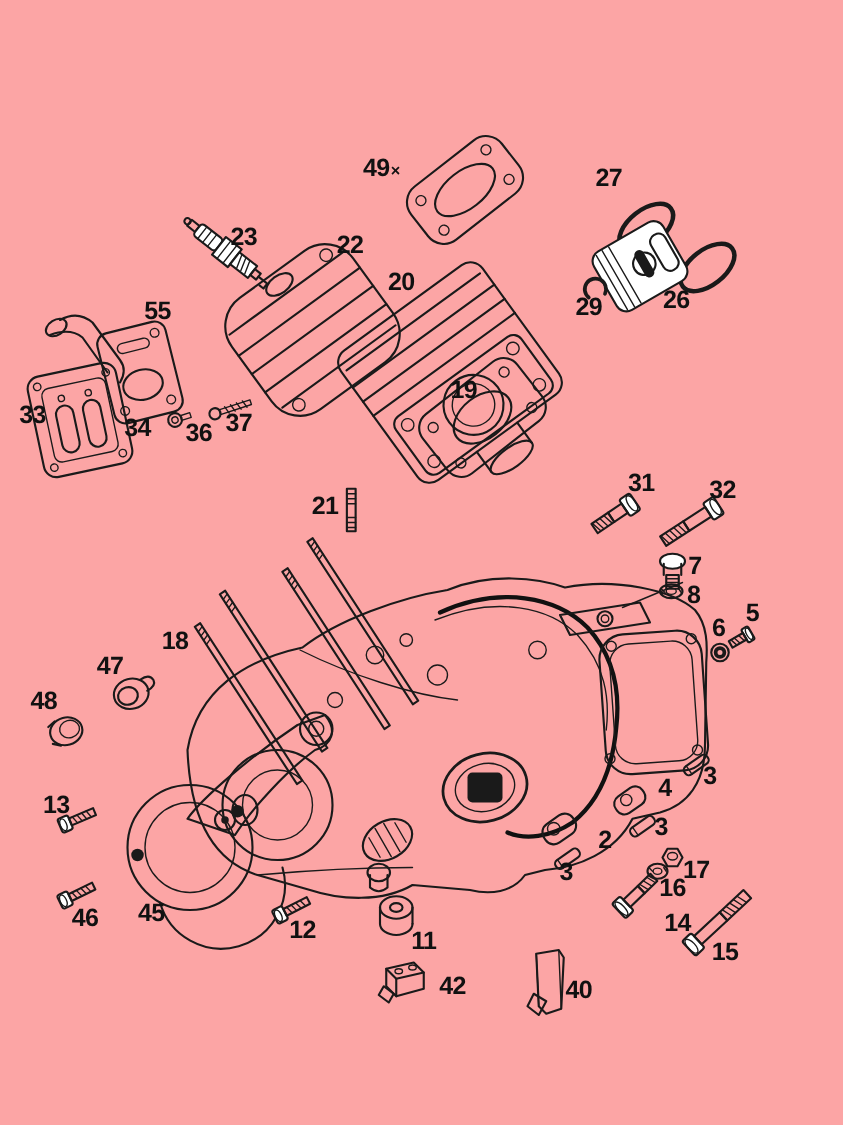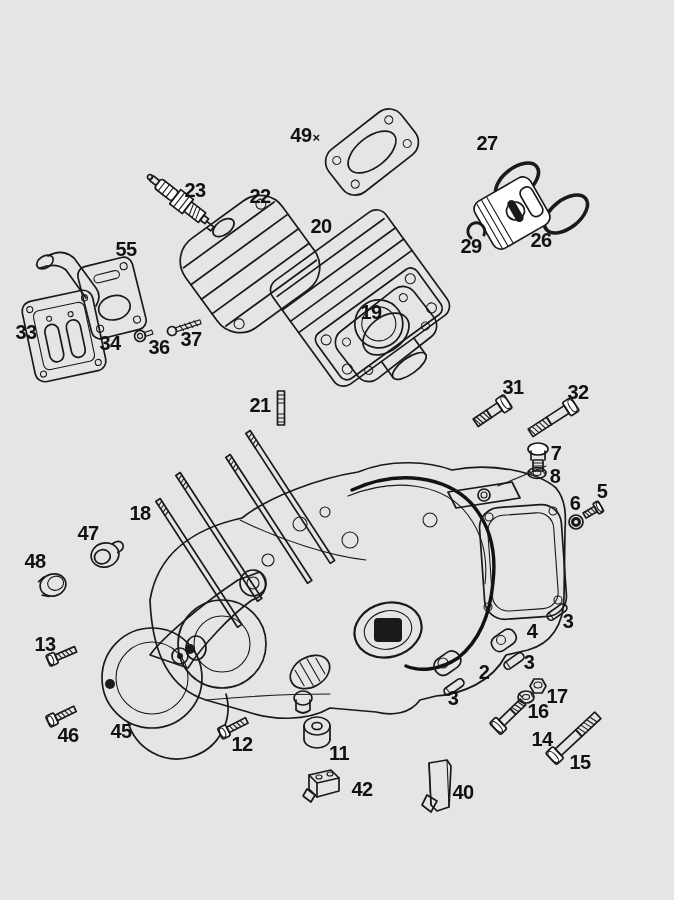--- a/index.html
+++ b/index.html
@@ -1,17 +1,17 @@
 <!DOCTYPE html>
 <html><head>
 <meta charset="utf-8">
 <style>
   html,body{margin:0;padding:0;background:#ffffff;}
   .stage{
-    position:relative;width:674px;height:900px;background:#e5e5e5;
+    position:relative;width:674px;height:900px;background:#fca5a5;
     font-family:"Liberation Sans",sans-serif;overflow:hidden;
   }
   .diagram-svg{position:absolute;left:0;top:0;}
   .labels{position:absolute;left:0;top:0;width:100%;height:100%;pointer-events:none;}
   .part-label{
     position:absolute;transform:translate(-50%,-50%);
     font-weight:700;font-size:20px;color:#111;letter-spacing:-0.5px;
     white-space:nowrap;line-height:1;
   }
   .part-label .suffix{font-size:13px;font-weight:700;vertical-align:baseline;margin-left:1px;}
@@ -429,21 +429,21 @@
         <line class="thin" x1="53" y1="-4" x2="55" y2="4"></line>
     <line class="thin" x1="57" y1="-4" x2="59" y2="4"></line>
   </g>
 
 </svg>
 
 <div class="labels">
       <span class="part-label" style="left: 305px; top: 135px;">49<span class="suffix">×</span></span>
       <span class="part-label" style="left: 487px; top: 143px;">27</span>
       <span class="part-label" style="left: 195px; top: 190px;">23</span>
-      <span class="part-label" style="left: 260px; top: 196px;">22</span>
+      <span class="part-label" style="left: 280px; top: 196px;">22</span>
       <span class="part-label" style="left: 321px; top: 226px;">20</span>
       <span class="part-label" style="left: 541px; top: 240px;">26</span>
       <span class="part-label" style="left: 471px; top: 246px;">29</span>
       <span class="part-label" style="left: 126px; top: 249px;">55</span>
       <span class="part-label" style="left: 371px; top: 312px;">19</span>
       <span class="part-label" style="left: 26px; top: 332px;">33</span>
       <span class="part-label" style="left: 191px; top: 339px;">37</span>
       <span class="part-label" style="left: 110px; top: 343px;">34</span>
       <span class="part-label" style="left: 159px; top: 347px;">36</span>
       <span class="part-label" style="left: 513px; top: 387px;">31</span>

